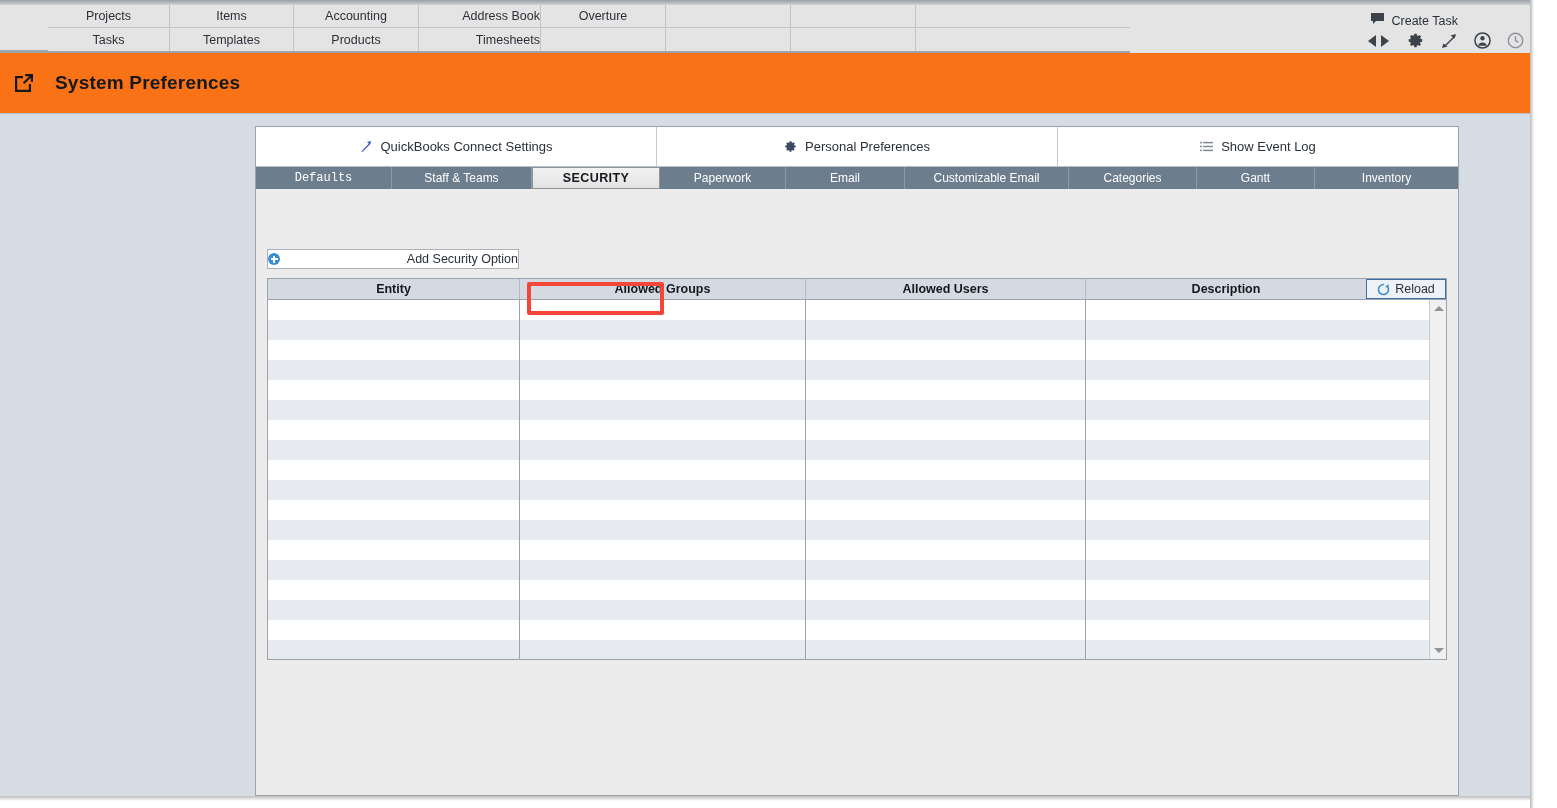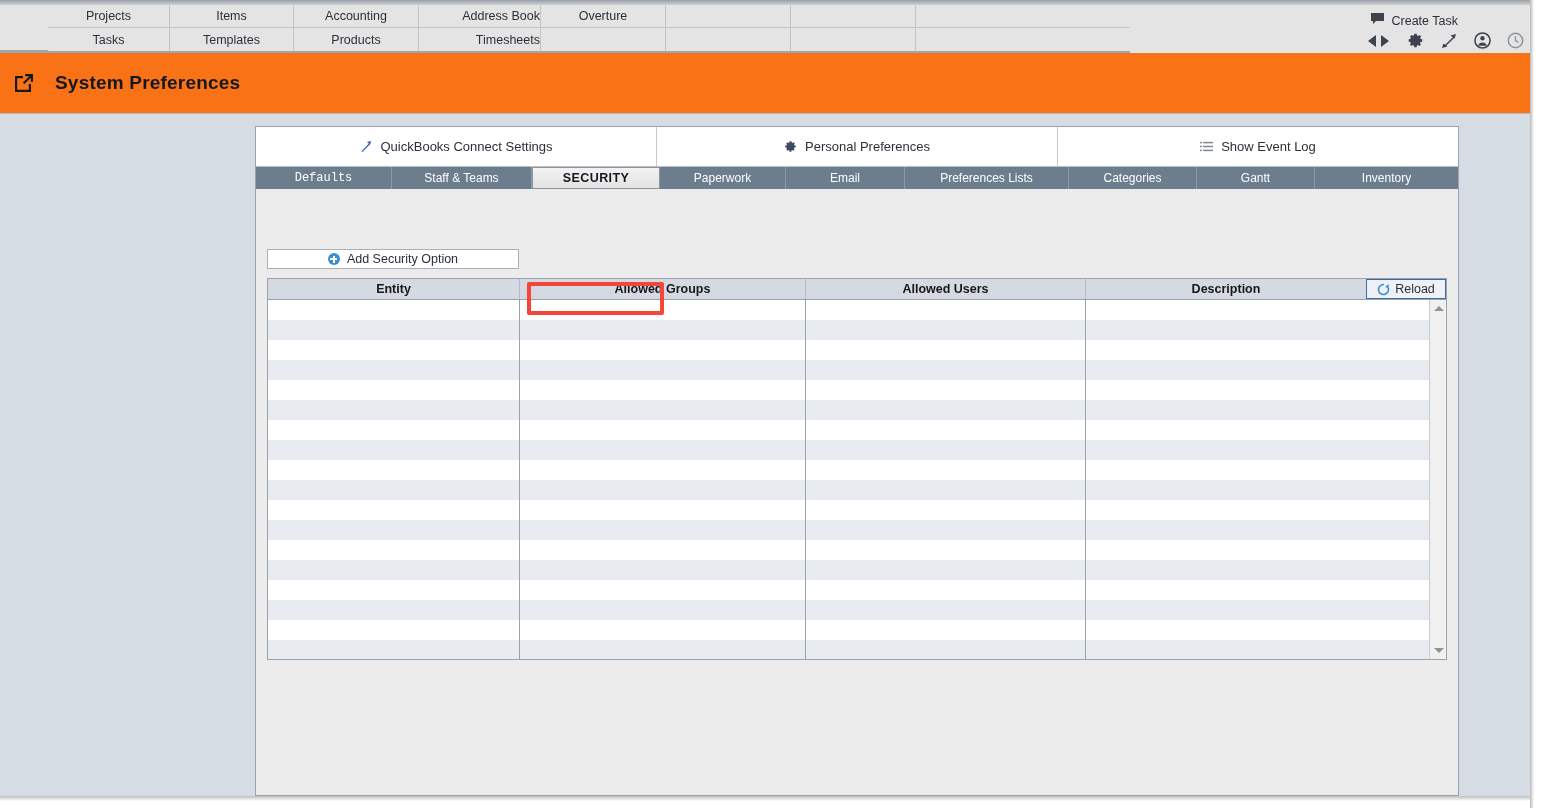--- a/index.html
+++ b/index.html
@@ -246,21 +246,21 @@
   .add-btn {
     position: absolute;
     top: 59px;
     left: 11px;
     width: 252px;
     height: 20px;
     background: #ffffff;
     border: 1px solid #a9b0b8;
     display: flex;
     align-items: center;
-    justify-content: center;
+    justify-content: space-between;
     gap: 7px;
     font-size: 12.5px;
     color: #2b3038;
     cursor: pointer;
   }
   .plus-icon {
     width: 12px; height: 12px;
     border-radius: 50%;
     background: #3a8fd4;
     position: relative;
@@ -547,21 +547,21 @@
         <div class="tab tab-w-security active">
             <span>SECURITY</span>
           </div>
         <div class="tab tab-w-paper">
             <span>Paperwork</span>
           </div>
         <div class="tab tab-w-email">
             <span>Email</span>
           </div>
         <div class="tab tab-w-custom">
-            <span>Preferences Lists</span>
+            <span>Customizable Email</span>
           </div>
         <div class="tab tab-w-categories">
             <span>Categories</span>
           </div>
         <div class="tab tab-w-gantt">
             <span>Gantt</span>
           </div>
         <div class="tab tab-w-inventory">
             <span>Inventory</span>
           </div>

